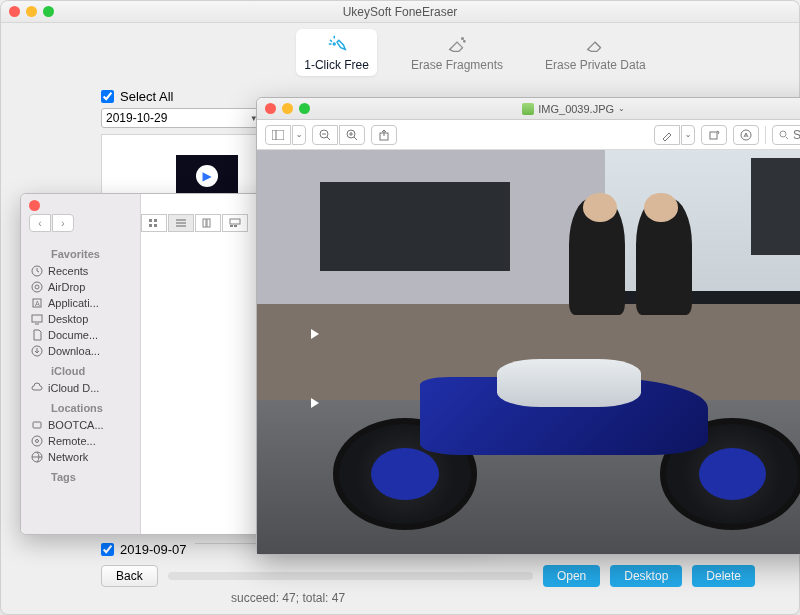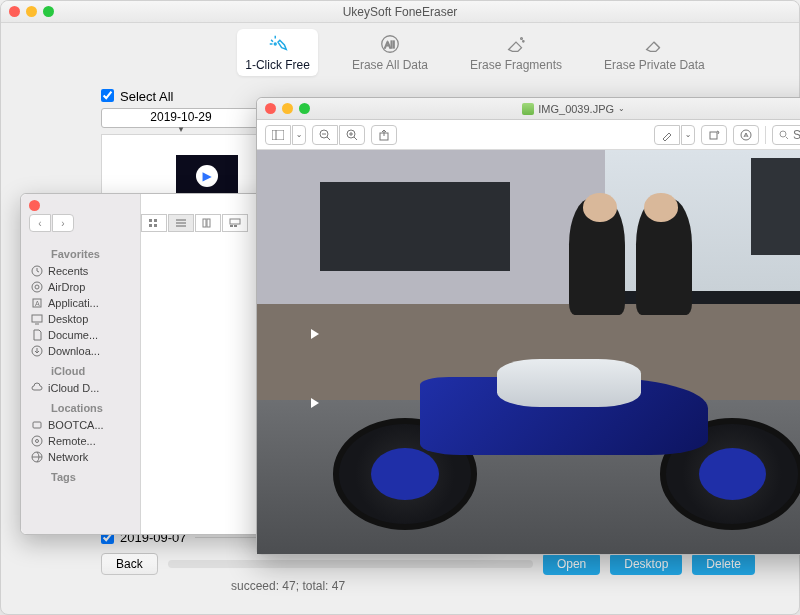--- a/index.html
+++ b/index.html
@@ -15,31 +15,31 @@
 .tl-green { background: #28c840; }
 .app-title { font-size: 12px; color: #555; }
 
 .tabbar { height: 58px; display: flex; justify-content: center; align-items: center; gap: 26px; padding-left: 150px; }
 .tab { display: flex; flex-direction: column; align-items: center; gap: 3px; font-size: 12px; color: #7a7a7a; cursor: pointer; padding: 4px 8px; }
 .tab.active { background: #fff; border-radius: 6px; box-shadow: 0 1px 3px rgba(0,0,0,0.08); color: #0f172a; }
 .tab svg { width: 22px; height: 22px; }
 .tab.active svg { stroke: #1fa9e6; }
 
 .main { padding: 8px 44px 10px 100px; }
-.selectall-row { display: flex; gap: 6px; font-size: 13px; margin-bottom: 4px; }
+.selectall-row { display: flex; align-items: center; gap: 6px; font-size: 13px; margin-bottom: 4px; }
 .selectall-row input[type=checkbox] { width: 13px; height: 13px; }
-.date-picker { width: 160px; height: 20px; font-size: 12px; padding: 1px 4px; border: 1px solid #bbb; border-radius: 3px; background: #fff; display: flex; justify-content: space-between; align-items: center; flex-direction: column; }
+.date-picker { width: 160px; height: 20px; font-size: 12px; padding: 1px 4px; border: 1px solid #bbb; border-radius: 3px; background: #fff; display: flex; justify-content: space-between; align-items: center; }
 .date-picker .chev { font-size: 9px; color: #555; }
 
 .grid-area { background: #fff; border: 1px solid #d5d5d5; height: 390px; margin-top: 6px; position: relative; overflow: hidden; }
 .thumb { width: 62px; height: 42px; background: #0b0b1c; position: absolute; top: 20px; left: 74px; display: flex; align-items: center; justify-content: center; }
 .thumb-play { width: 22px; height: 22px; border-radius: 50%; background: #fff; display: flex; align-items: center; justify-content: center; color: #2d73ff; font-size: 12px; }
 
 .bottom-row { display: flex; align-items: center; gap: 8px; margin-top: 6px; }
-.row-date { display: flex; align-items: center; gap: 6px; font-size: 13px; }
+.row-date { display: flex; align-items: center; gap: 6px; font-size: 13px; margin-top: 12px; }
 .divider { flex: 1; height: 1px; background: #d0d0d0; }
 .row-count { font-size: 13px; color: #444; }
 
 .footer { display: flex; align-items: center; gap: 10px; margin-top: 8px; }
 .btn-back { padding: 3px 14px; font-size: 12px; border: 1px solid #c6c6c6; border-radius: 4px; background: linear-gradient(#fefefe,#ececec); cursor: pointer; }
 .progress { flex: 1; height: 8px; background: #dedede; border-radius: 4px; }
 .btn-primary { padding: 4px 14px; font-size: 12px; color: #fff; background: #23a9e8; border: none; border-radius: 4px; cursor: pointer; }
 .status-text { font-size: 12px; color: #666; margin-left: 130px; margin-top: 4px; }
 
 
@@ -122,27 +122,20 @@
   <div class="tabbar">
     <div class="tab active">
       <svg viewBox="0 0 24 24" fill="none" stroke="#1fa9e6" stroke-width="1.6">
           <path d="M9 3v3M4.5 7.5l2 2M3 12h3M16 16l5 2-2-5-5-5-2 2z"></path>
           <circle cx="9" cy="12" r="1"></circle>
         </svg>
       <span>1-Click Free</span>
     </div>
     <div class="tab">
       <svg viewBox="0 0 24 24" fill="none" stroke="#8a8a8a" stroke-width="1.4">
-          <circle cx="12" cy="12" r="9"></circle>
-          <text x="6" y="16" font-size="10" fill="#8a8a8a">All</text>
-        </svg>
-      <span>Erase All Data</span>
-    </div>
-    <div class="tab">
-      <svg viewBox="0 0 24 24" fill="none" stroke="#8a8a8a" stroke-width="1.4">
           <path d="M4 18l8-8 6 6-4 4H8z"></path>
           <circle cx="18" cy="6" r="1"></circle>
           <circle cx="20" cy="9" r="0.8"></circle>
         </svg>
       <span>Erase Fragments</span>
     </div>
     <div class="tab">
       <svg viewBox="0 0 24 24" fill="none" stroke="#8a8a8a" stroke-width="1.4">
           <path d="M4 18l8-8 6 6-4 4H8z"></path>
           <path d="M12 10l6 6"></path>

